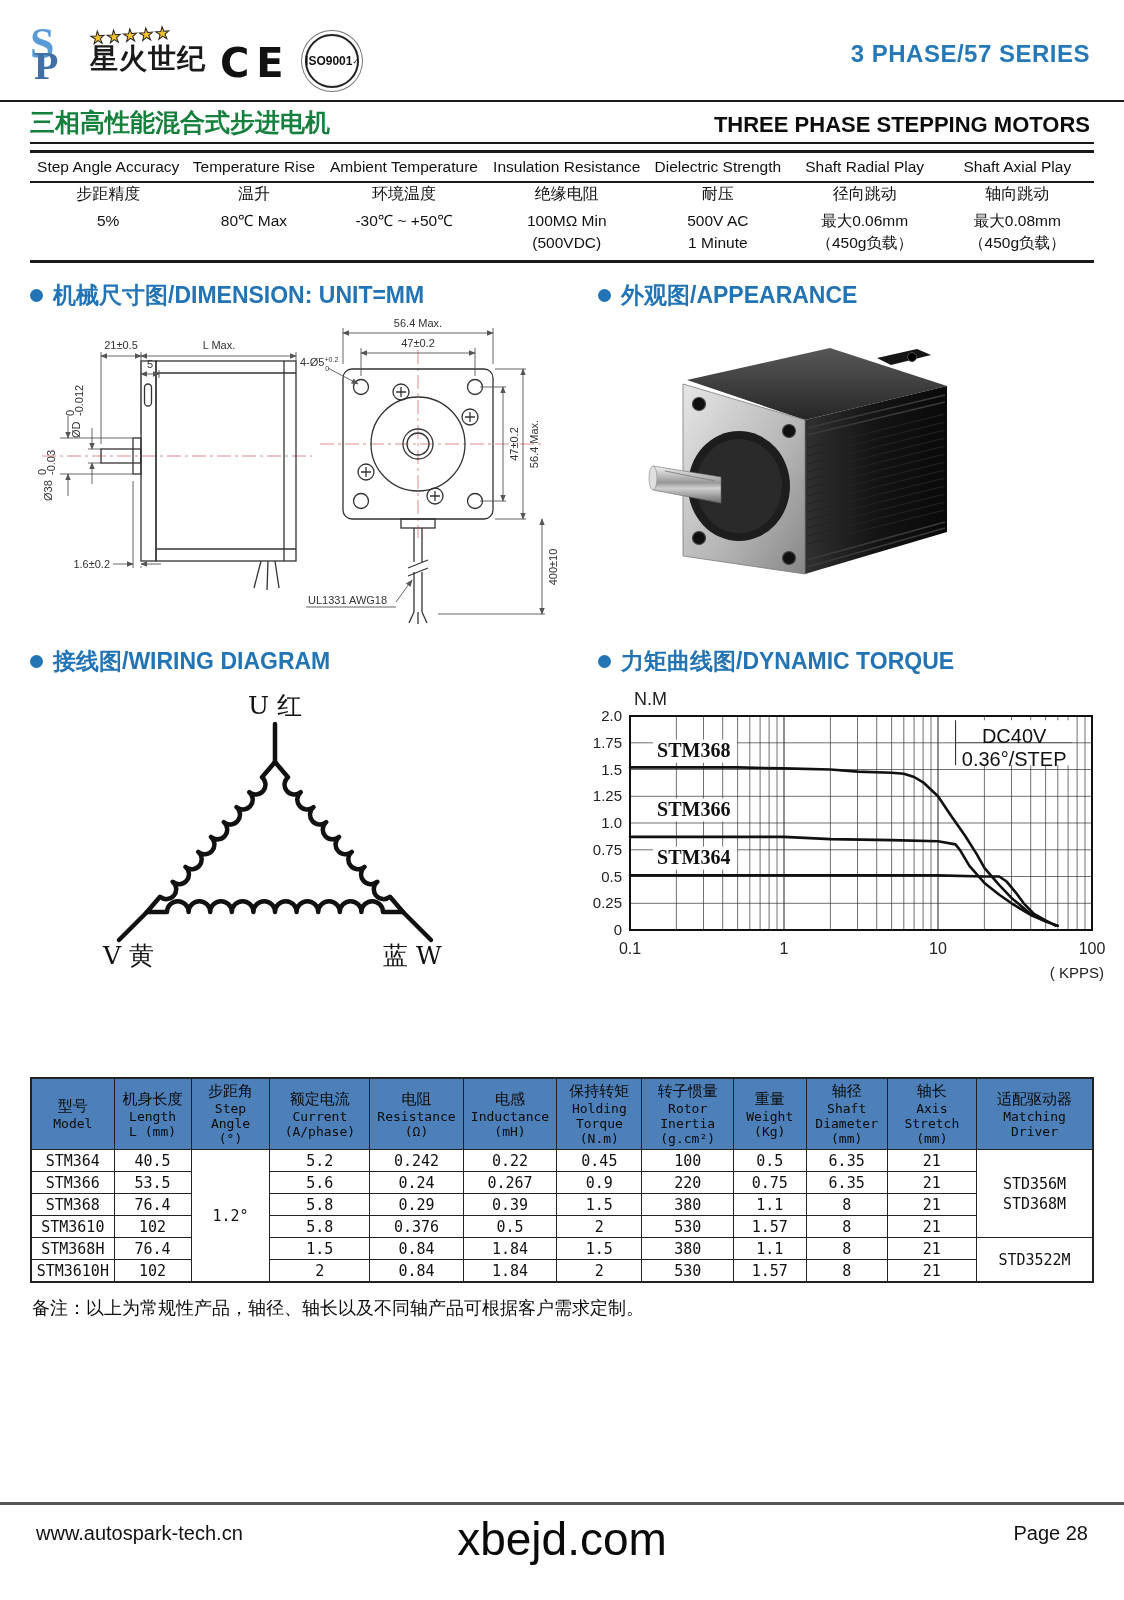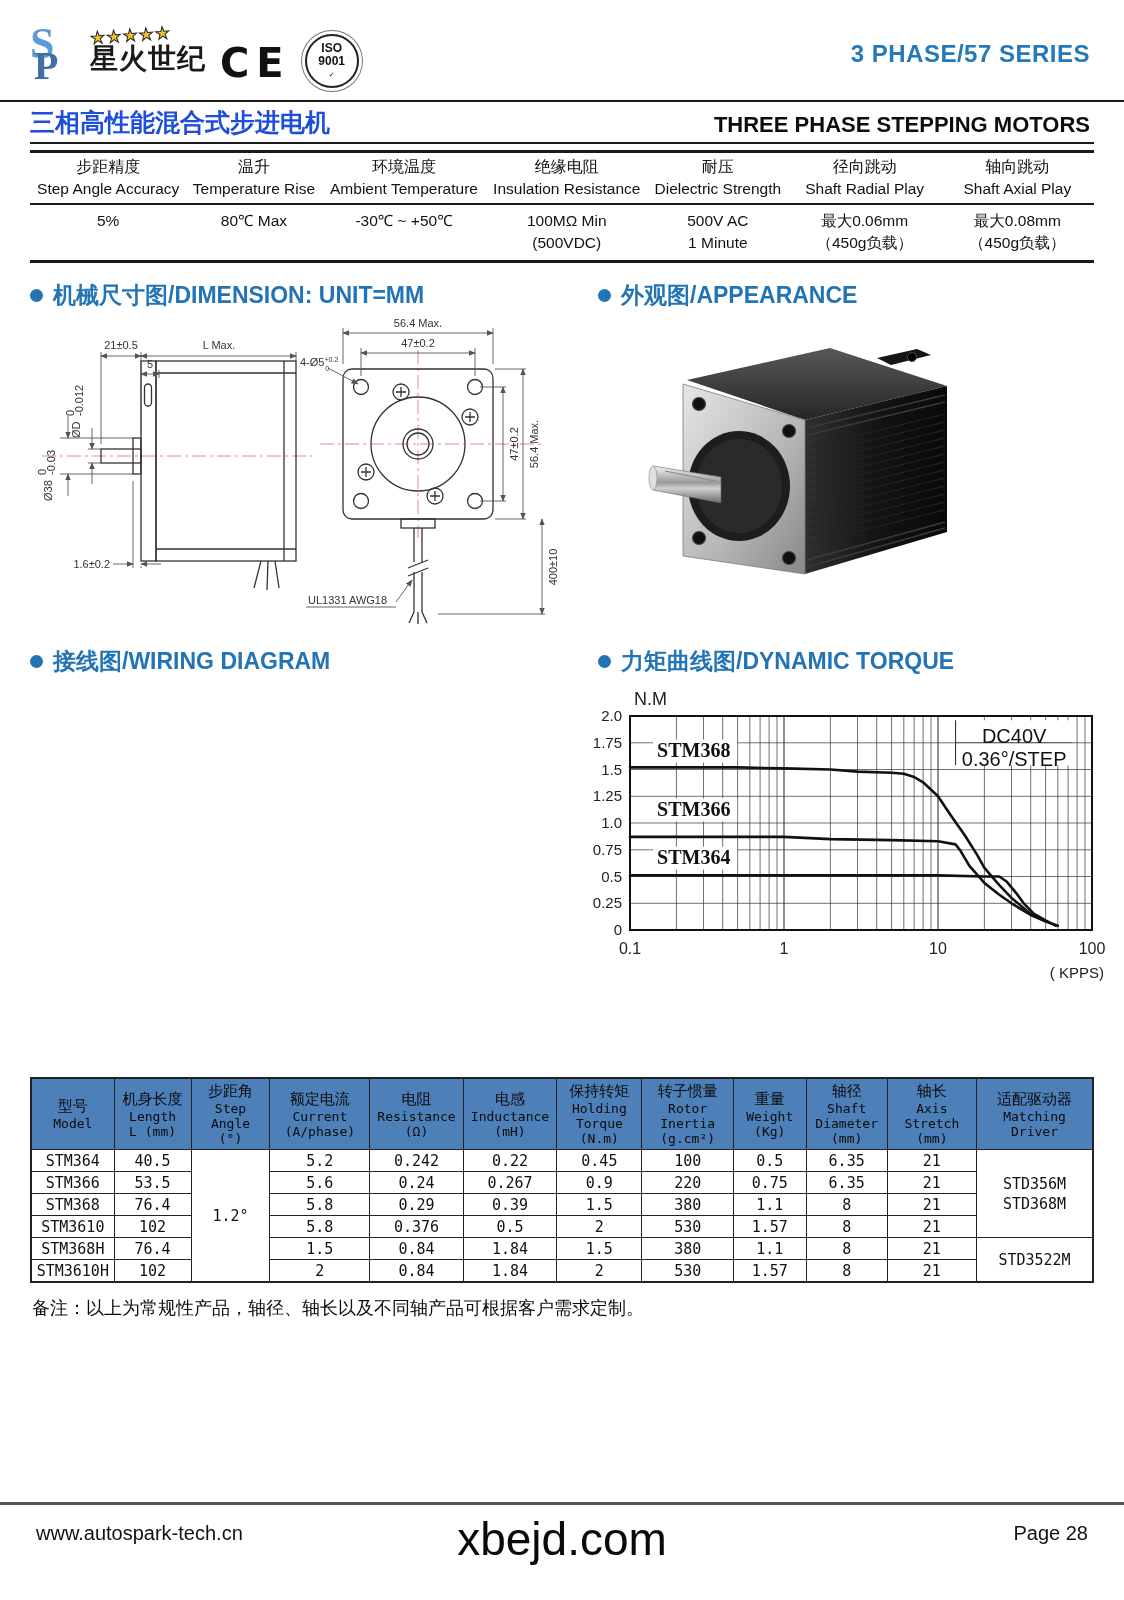--- a/index.html
+++ b/index.html
@@ -8,25 +8,25 @@
   .abs{position:absolute;}
   
   .logo{left:30px;top:26px;display:flex;align-items:flex-start;gap:14px;}
   .monogram{position:relative;width:46px;height:64px;}
   .mono-s{position:absolute;left:0;top:-8px;font-family:"Liberation Serif",serif;font-weight:bold;font-size:44px;color:#5b9bd5;}
   .mono-p{position:absolute;left:4px;top:16px;font-family:"Liberation Serif",serif;font-weight:bold;font-size:40px;color:#3f6fa6;}
   .brandblock{position:relative;padding-top:2px;}
   .stars{color:#f2c231;-webkit-text-stroke:1px #222;font-size:17px;letter-spacing:1px;line-height:14px;transform:rotate(-4deg);display:block;}
   .brand{font-size:28px;font-weight:bold;color:#1a1a1a;letter-spacing:1px;line-height:34px;}
   .ce{font-size:40px;font-weight:bold;letter-spacing:7px;margin-top:14px;font-family:"DejaVu Sans",sans-serif;}
-  .iso{margin-top:8px;width:50px;height:50px;border:2px solid #222;border-radius:50%;display:flex;flex-direction:column;align-items:center;justify-content:center;font-size:12px;font-weight:bold;line-height:13px;box-shadow:0 0 0 3px #fff,0 0 0 4px #777;text-align:center;}
+  .iso{margin-top:8px;width:50px;height:50px;border:2px solid #222;border-radius:50%;display:flex;flex-direction:row;align-items:center;justify-content:center;font-size:12px;font-weight:bold;line-height:13px;box-shadow:0 0 0 3px #fff,0 0 0 4px #777;text-align:center;}
   .iso small{font-size:7px;font-weight:normal;}
   .page-title{right:34px;top:40px;font-size:24px;font-weight:bold;color:#2679b8;letter-spacing:.5px;}
   .hline{background:#1a1a1a;height:2px;}
-  .sub-cn{left:30px;top:106px;font-size:25px;font-weight:bold;color:#1d4ed8;}
+  .sub-cn{left:30px;top:106px;font-size:25px;font-weight:bold;color:#15803d;}
   .sub-en{right:34px;top:112px;font-size:22px;font-weight:bold;color:#0d0d0d;}
   
   #spec-table{left:30px;top:150px;width:1064px;border-top:3px solid #1a1a1a;border-bottom:3px solid #1a1a1a;padding:3px 0 6px;}
   .spec-row{display:grid;grid-template-columns:14.7% 12.7% 15.5% 15.1% 13.3% 14.3% 14.4%;}
   .spec-cell{text-align:center;font-size:15.5px;line-height:22px;color:#111;}
   .spec-row.cn .spec-cell{font-size:16px;}
   .spec-row.en{border-bottom:2px solid #1a1a1a;padding-bottom:3px;}
   .spec-row.v1{padding-top:5px;}
   
   .sec-head{display:flex;align-items:center;gap:10px;color:#2374b5;font-weight:bold;font-size:23px;}
@@ -87,37 +87,37 @@
       <small>✓</small>
     </div>
   </div>
   <div class="abs page-title">3 PHASE/57 SERIES</div>
   <div class="abs hline" style="left:0;right:0;top:100px;"></div>
   <div class="abs sub-cn">三相高性能混合式步进电机</div>
   <div class="abs sub-en">THREE PHASE STEPPING MOTORS</div>
   <div class="abs hline" style="left:30px;right:30px;top:142px;"></div>
 
   <div class="abs" id="spec-table">
+      <div class="spec-row en">
+        <div class="spec-cell">Step Angle Accuracy</div>
+        <div class="spec-cell">Temperature Rise</div>
+        <div class="spec-cell">Ambient Temperature</div>
+        <div class="spec-cell">Insulation Resistance</div>
+        <div class="spec-cell">Dielectric Strength</div>
+        <div class="spec-cell">Shaft Radial Play</div>
+        <div class="spec-cell">Shaft Axial Play</div>
+      </div>
       <div class="spec-row cn">
         <div class="spec-cell">步距精度</div>
         <div class="spec-cell">温升</div>
         <div class="spec-cell">环境温度</div>
         <div class="spec-cell">绝缘电阻</div>
         <div class="spec-cell">耐压</div>
         <div class="spec-cell">径向跳动</div>
         <div class="spec-cell">轴向跳动</div>
-      </div>
-      <div class="spec-row en">
-        <div class="spec-cell">Step Angle Accuracy</div>
-        <div class="spec-cell">Temperature Rise</div>
-        <div class="spec-cell">Ambient Temperature</div>
-        <div class="spec-cell">Insulation Resistance</div>
-        <div class="spec-cell">Dielectric Strength</div>
-        <div class="spec-cell">Shaft Radial Play</div>
-        <div class="spec-cell">Shaft Axial Play</div>
       </div>
       <div class="spec-row v1">
         <div class="spec-cell">5%</div>
         <div class="spec-cell">80℃ Max</div>
         <div class="spec-cell">-30℃ ~ +50℃</div>
         <div class="spec-cell">100MΩ Min</div>
         <div class="spec-cell">500V AC</div>
         <div class="spec-cell">最大0.06mm</div>
         <div class="spec-cell">最大0.08mm</div>
       </div>
@@ -334,20 +334,31 @@
 
   <div class="abs sec-head" style="left:30px;top:646px;">
     <span class="bullet"></span>
     <span>接线图/WIRING DIAGRAM</span>
   </div>
   <div class="abs sec-head" style="left:598px;top:646px;">
     <span class="bullet"></span>
     <span>力矩曲线图/DYNAMIC TORQUE</span>
   </div>
 
+  <div class="abs" style="left:85px;top:686px;" id="wiring-diagram"><svg width="380" height="282" viewBox="0 0 380 282">
+        <path class="coil" d="M 190 76 L 177.0 91.2 A 9.82 9.82 0 0 1 164.3 106.2 A 9.82 9.82 0 0 1 151.5 121.1 A 9.82 9.82 0 0 1 138.8 136.1 A 9.82 9.82 0 0 1 126.0 151.0 A 9.82 9.82 0 0 1 113.2 165.9 A 9.82 9.82 0 0 1 100.5 180.9 A 9.82 9.82 0 0 1 87.7 195.8 A 9.82 9.82 0 0 1 75.0 210.8 L 62 226"></path>
+        <path class="coil" d="M 62 226 L 82.0 226.0 A 10.80 10.80 0 0 1 103.6 226.0 A 10.80 10.80 0 0 1 125.2 226.0 A 10.80 10.80 0 0 1 146.8 226.0 A 10.80 10.80 0 0 1 168.4 226.0 A 10.80 10.80 0 0 1 190.0 226.0 A 10.80 10.80 0 0 1 211.6 226.0 A 10.80 10.80 0 0 1 233.2 226.0 A 10.80 10.80 0 0 1 254.8 226.0 A 10.80 10.80 0 0 1 276.4 226.0 A 10.80 10.80 0 0 1 298.0 226.0 L 318 226"></path>
+        <path class="coil" d="M 318 226 L 305.0 210.8 A 9.82 9.82 0 0 1 292.3 195.8 A 9.82 9.82 0 0 1 279.5 180.9 A 9.82 9.82 0 0 1 266.8 165.9 A 9.82 9.82 0 0 1 254.0 151.0 A 9.82 9.82 0 0 1 241.2 136.1 A 9.82 9.82 0 0 1 228.5 121.1 A 9.82 9.82 0 0 1 215.7 106.2 A 9.82 9.82 0 0 1 203.0 91.2 L 190 76"></path>
+        <line class="coil" x1="190" y1="38" x2="190" y2="76"></line>
+        <line class="coil" x1="62" y1="226" x2="34" y2="254"></line>
+        <line class="coil" x1="318" y1="226" x2="346" y2="254"></line>
+        <text class="wlab" x="190" y="28" text-anchor="middle">U 红</text>
+        <text class="wlab" x="18" y="278">V 黄</text>
+        <text class="wlab" x="298" y="278">蓝 W</text>
+      </svg></div>
 
   <div class="abs" style="left:580px;top:688px;" id="torque-chart"><svg width="540" height="300" viewBox="0 0 540 300">
         <line class="g" x1="96.4" y1="28" x2="96.4" y2="242"></line>
         <line class="g" x1="123.5" y1="28" x2="123.5" y2="242"></line>
         <line class="g" x1="142.7" y1="28" x2="142.7" y2="242"></line>
         <line class="g" x1="157.6" y1="28" x2="157.6" y2="242"></line>
         <line class="g" x1="169.8" y1="28" x2="169.8" y2="242"></line>
         <line class="g" x1="180.1" y1="28" x2="180.1" y2="242"></line>
         <line class="g" x1="189.1" y1="28" x2="189.1" y2="242"></line>
         <line class="g" x1="197.0" y1="28" x2="197.0" y2="242"></line>

